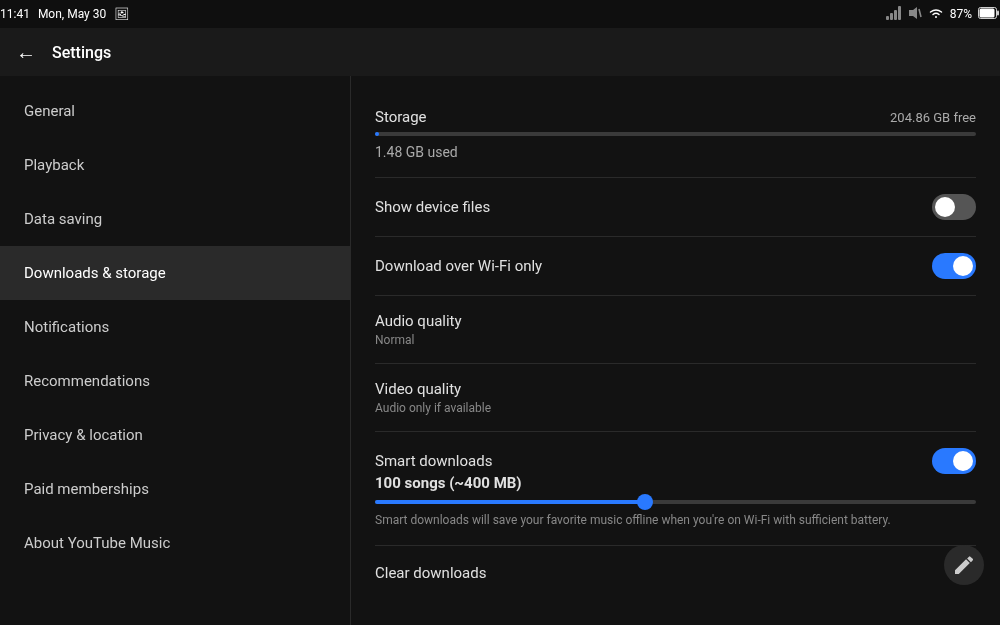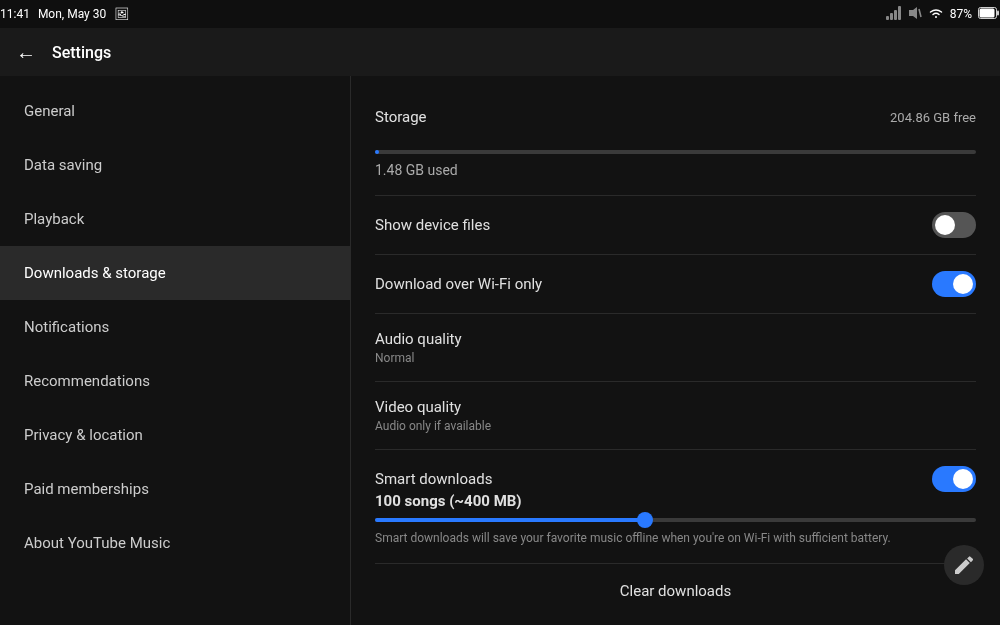--- a/index.html
+++ b/index.html
@@ -111,21 +111,21 @@
       font-size: 12px;
       color: #888888;
       margin-top: 3px;
     }
 
     
     .storage-header {
       display: flex;
       justify-content: space-between;
       align-items: center;
-      margin-bottom: 24px;
+      margin-bottom: 6px;
     }
     .storage-title { font-size: 15px; color: #e0e0e0; }
     .storage-free { font-size: 13px; color: #aaaaaa; }
     .storage-bar-track {
       width: 100%;
       height: 4px;
       background: #3a3a3a;
       border-radius: 2px;
       margin-bottom: 6px;
     }
@@ -222,21 +222,20 @@
       justify-content: center;
       cursor: pointer;
     }
 
     
     .clear-downloads {
       padding: 18px 0;
       font-size: 15px;
       color: #e0e0e0;
       cursor: pointer;
-      text-align: center;
     }
 
     
     .sidebar-divider-v {
       width: 1px;
       background: #2a2a2a;
       flex-shrink: 0;
     }
   </style>
 </head>
@@ -286,24 +285,24 @@
   <span class="header-title">Settings</span>
 </div>
 
 <div class="main-content">
 
   <div class="sidebar">
     <div class="sidebar-item">
       <span>General</span>
     </div>
     <div class="sidebar-item">
+      <span>Playback</span>
+    </div>
+    <div class="sidebar-item">
       <span>Data saving</span>
-    </div>
-    <div class="sidebar-item">
-      <span>Playback</span>
     </div>
     <div class="sidebar-item active">
       <span>Downloads &amp; storage</span>
     </div>
     <div class="sidebar-item">
       <span>Notifications</span>
     </div>
     <div class="sidebar-item">
       <span>Recommendations</span>
     </div>

